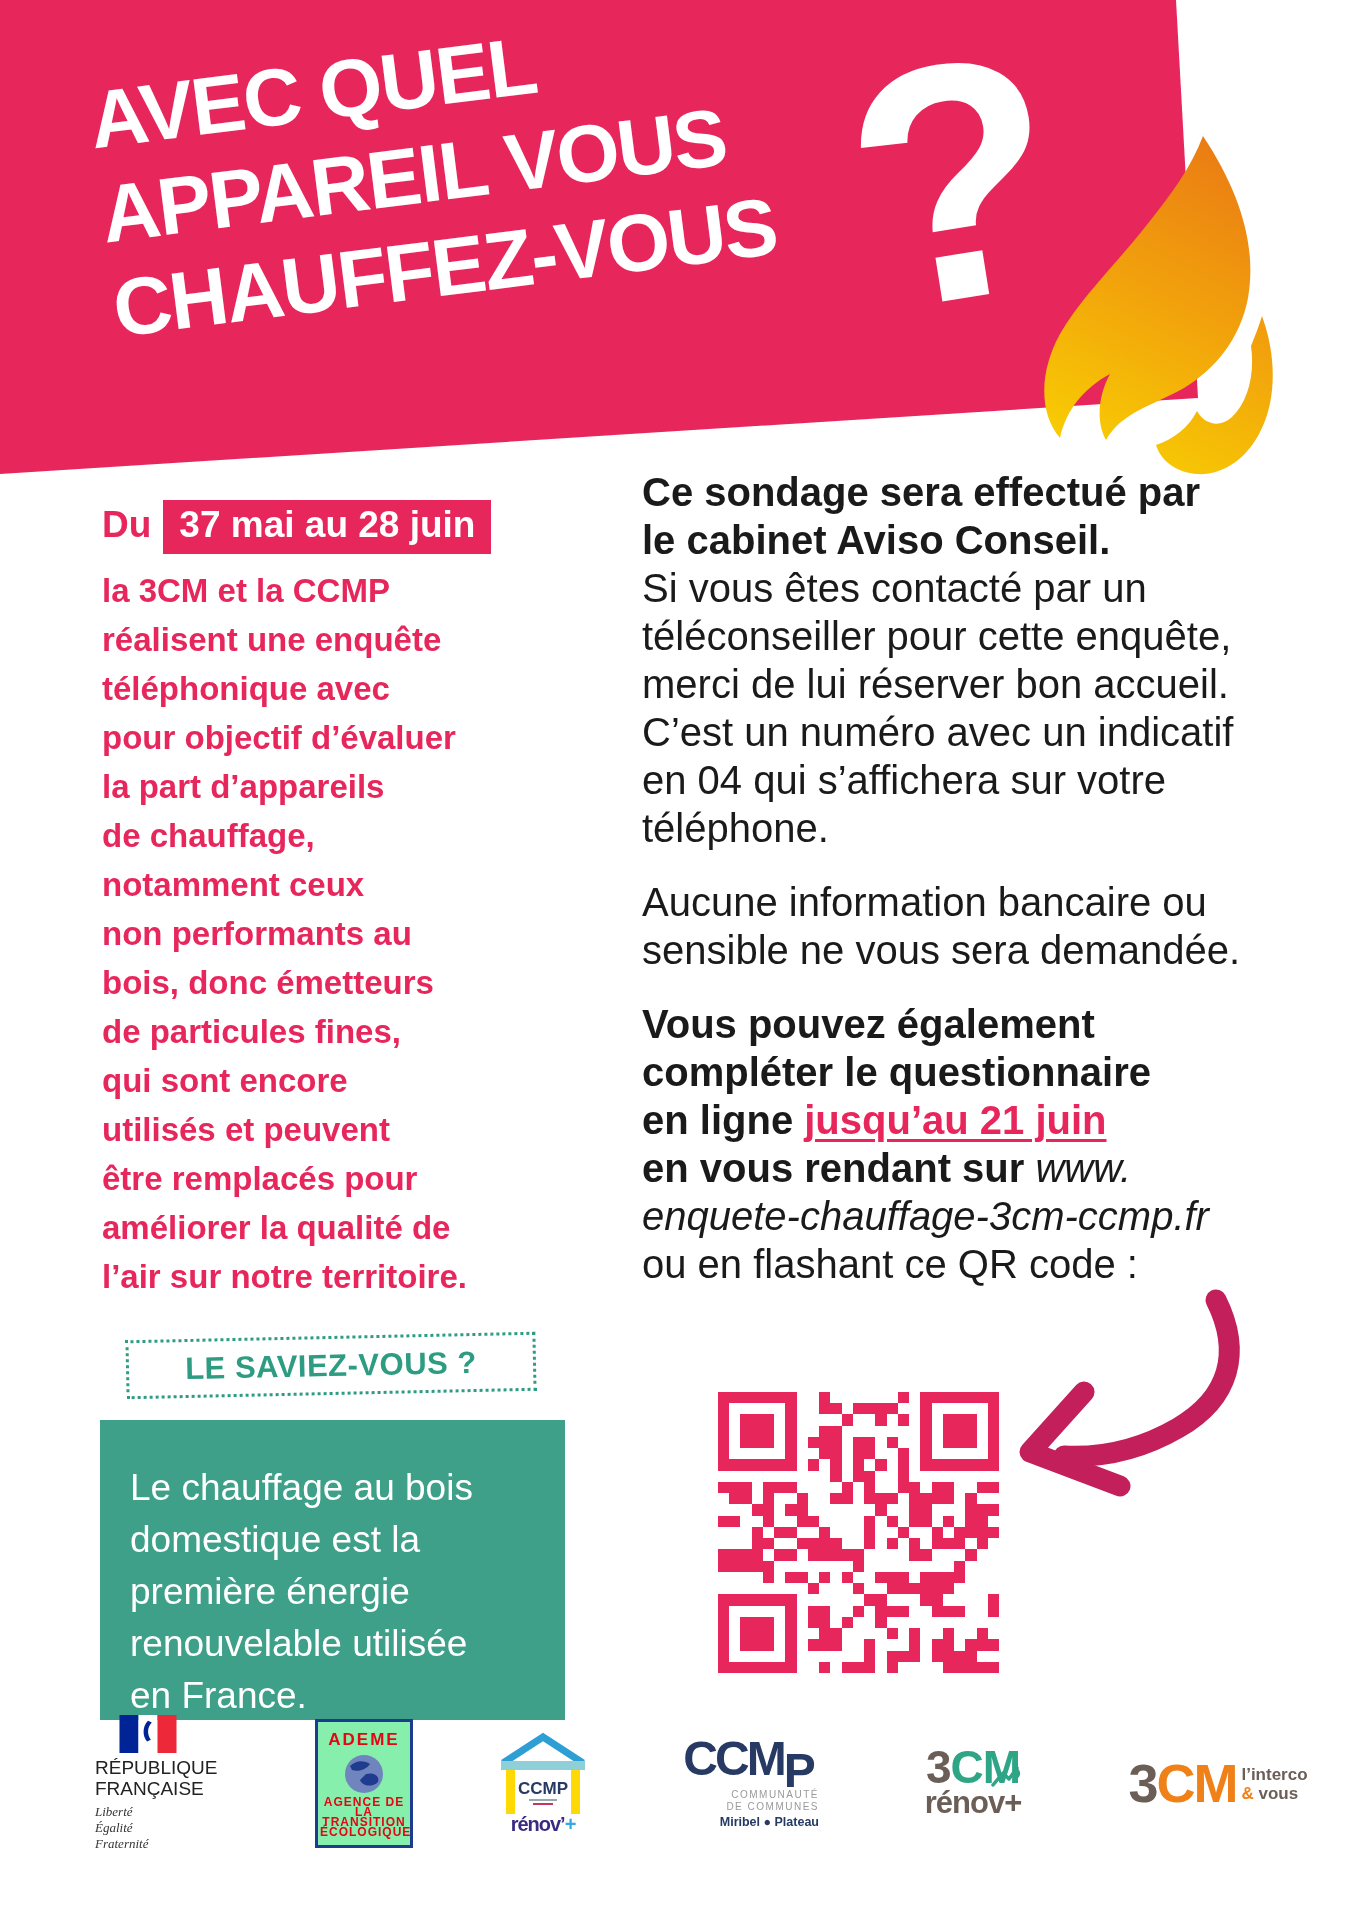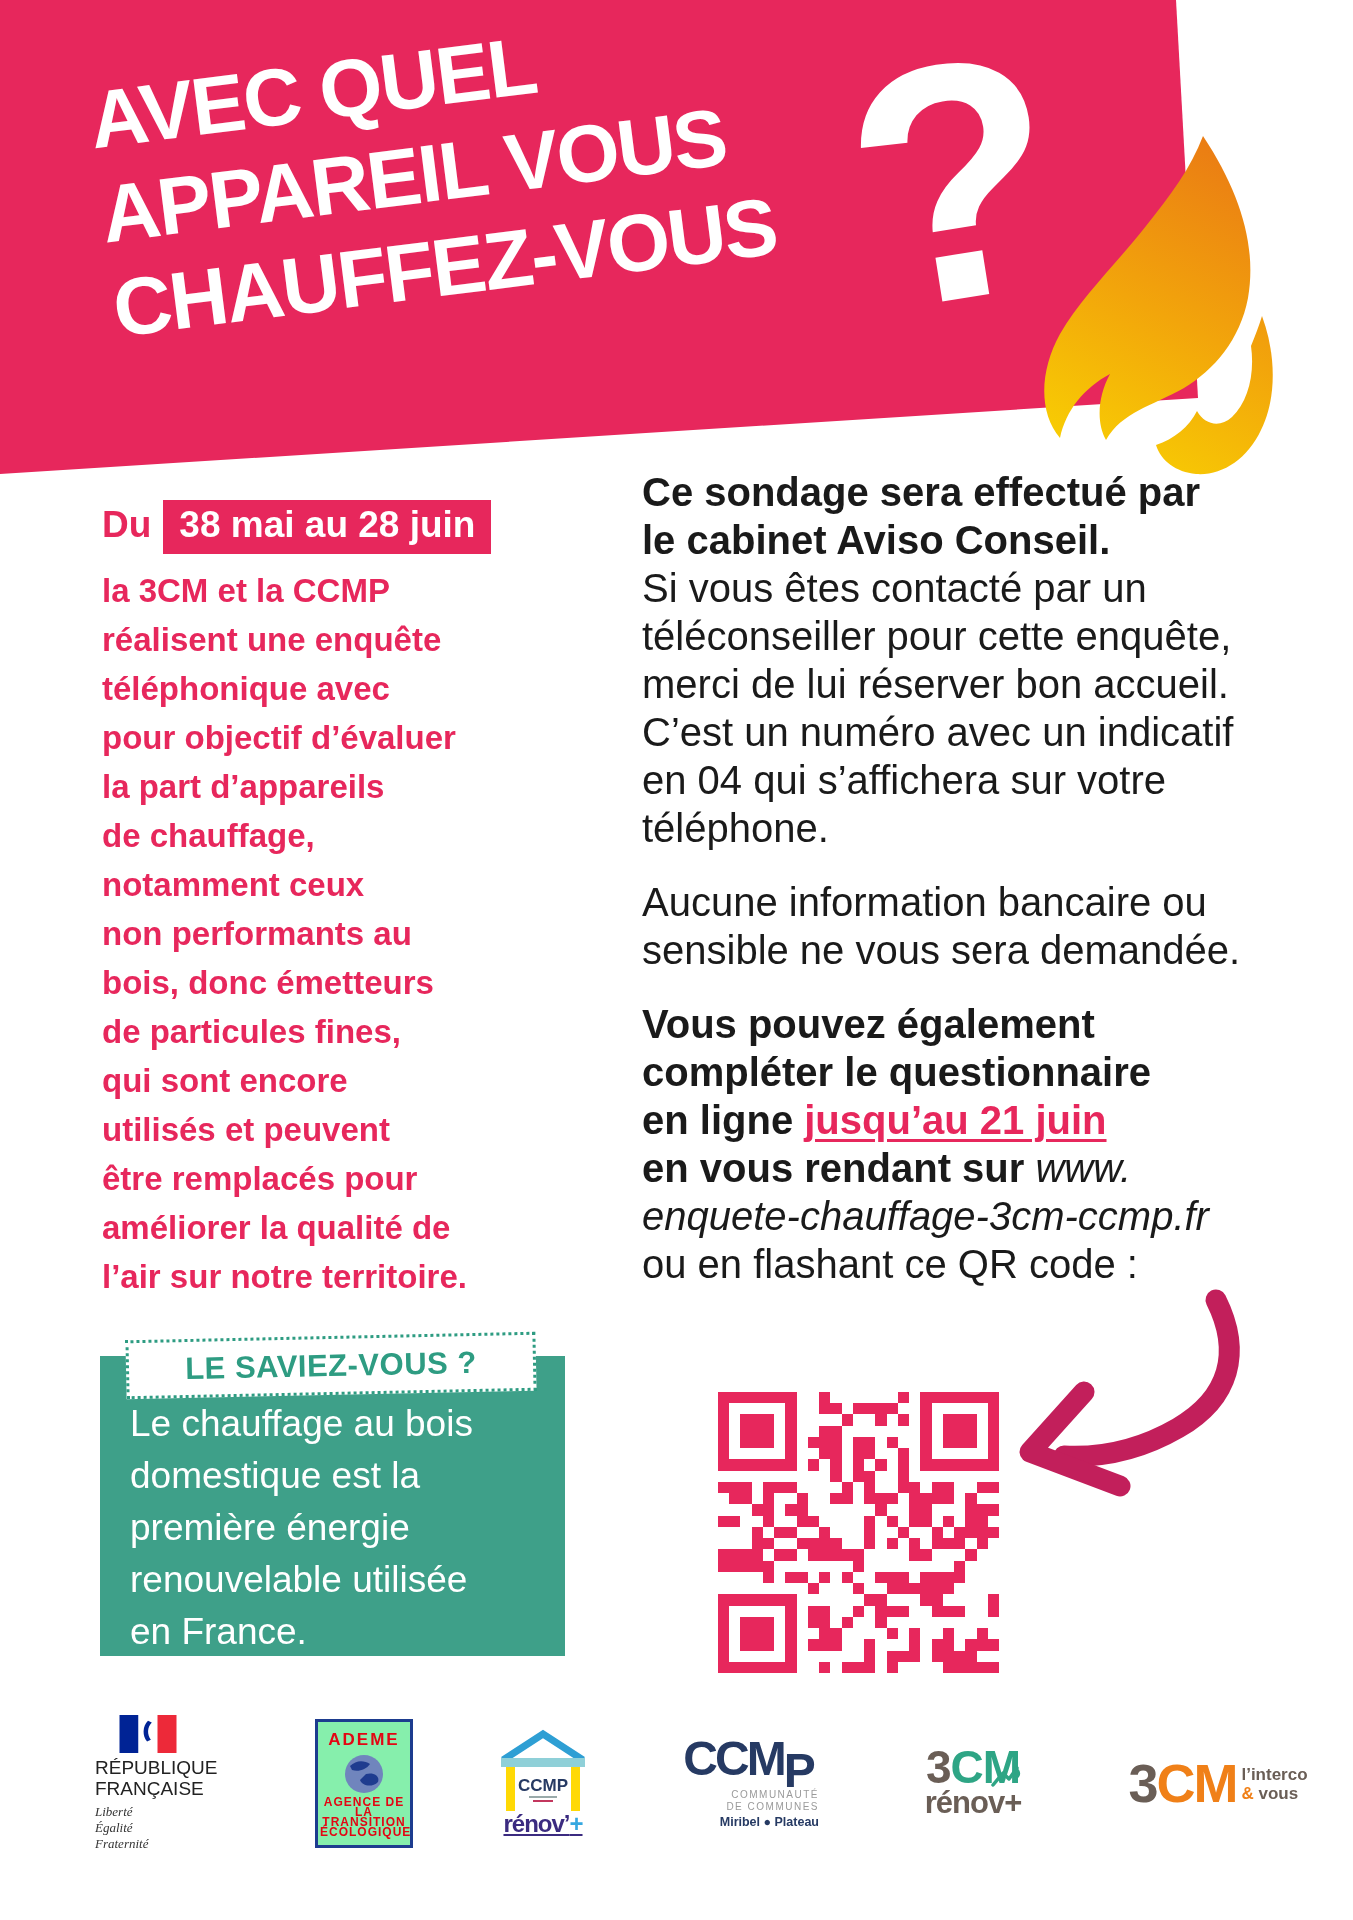--- a/index.html
+++ b/index.html
@@ -45,42 +45,42 @@
   .right-col em{font-style:italic;font-weight:normal;}
   
   .saviez-label{
     position:absolute;left:126px;top:1336px;width:410px;z-index:3;
     background:#fff;border:3px dotted #2E9C82;
     color:#2E9C82;font-weight:bold;font-size:31px;letter-spacing:.5px;
     text-align:center;padding:9px 0 8px;transform:rotate(-1.2deg);
     box-sizing:border-box;
   }
   .green-box{
-    position:absolute;left:100px;top:1356px;width:465px;height:300px;z-index:2;
+    position:absolute;left:100px;top:1420px;width:465px;height:300px;z-index:2;
     background:#3EA089;color:#fff;box-sizing:border-box;
     padding:42px 10px 0 30px;font-size:37px;line-height:52px;white-space:pre-line;
   }
   
   .qr{position:absolute;left:718px;top:1392px;z-index:2;}
   
   .footer{
     position:absolute;left:95px;top:1708px;width:1218px;height:150px;z-index:2;
     display:flex;align-items:center;justify-content:space-between;
   }
   .logo{text-align:center;}
   .rf{width:150px;text-align:left;}
   .rf .flag{display:block;margin:0 auto 4px 24px;}
   .rf .rf-name{font-weight:normal;font-size:19px;line-height:21px;color:#222;white-space:pre-line;}
   .rf .motto{font-family:"Liberation Serif",serif;font-style:italic;font-size:13px;line-height:16px;color:#333;margin-top:5px;white-space:pre-line;}
   .ademe{width:88px;border:3px solid #1D3C8F;background:#86efac;padding:8px 2px;box-sizing:content-box;}
   .ademe .a-name{color:#E30613;font-weight:bold;font-size:17px;letter-spacing:2px;}
   .ademe .a-tag{color:#E30613;font-weight:bold;font-size:12px;line-height:10px;letter-spacing:1px;white-space:pre-line;margin-top:3px;}
   .ademe svg{margin:4px auto 0;display:block;}
   .house{width:120px;}
-  .house .renovp{font-size:24px;font-weight:bold;color:#3B2B80;margin-top:-10px;letter-spacing:-1px;text-decoration:underline;}
+  .house .renovp{font-size:20px;font-weight:bold;color:#3B2B80;margin-top:-10px;letter-spacing:-1px;}
   .house .renovp .plus{color:#35A8E0;}
   .ccmp-big{width:150px;text-align:right;}
   .ccmp-letters{font-size:48px;font-weight:bold;color:#263A63;letter-spacing:-3px;line-height:44px;text-align:center;}
   .ccmp-letters .pdrop{display:inline-block;transform:translateY(12px);}
   .ccmp-sub{font-size:10px;letter-spacing:1.5px;color:#9A9A9A;line-height:12px;white-space:pre-line;margin-top:8px;padding-right:4px;}
   .ccmp-mp{font-size:12.5px;font-weight:bold;color:#263A63;margin-top:2px;padding-right:4px;}
   .cm3r{width:160px;position:relative;text-align:center;}
   .cm3r .big3{font-size:46px;font-weight:bold;letter-spacing:-1px;color:#6A5E56;line-height:44px;}
   .cm3r .big3 .cm{color:#2EA585;}
   .cm3r .mountain{position:absolute;left:98px;top:20px;}
@@ -132,21 +132,21 @@
       <path d="M1084,1392 L1030,1452 L1120,1486"></path>
     </g>
   </svg>
 
   <div class="title">AVEC QUEL
 APPAREIL VOUS
 CHAUFFEZ-VOUS</div>
   <div class="qmark">?</div>
 
   <div class="left-col">
-    <div class="du-line"><span>Du</span><span class="hl">38 mai au 28 juin</span></div>
+    <div class="du-line"><span>Du</span><span class="hl">37 mai au 28 juin</span></div>
     <div class="left-body">la 3CM et la CCMP
 réalisent une enquête
 téléphonique avec
 pour objectif d’évaluer
 la part d’appareils
 de chauffage,
 notamment ceux
 non performants au
 bois, donc émetteurs
 de particules fines,

